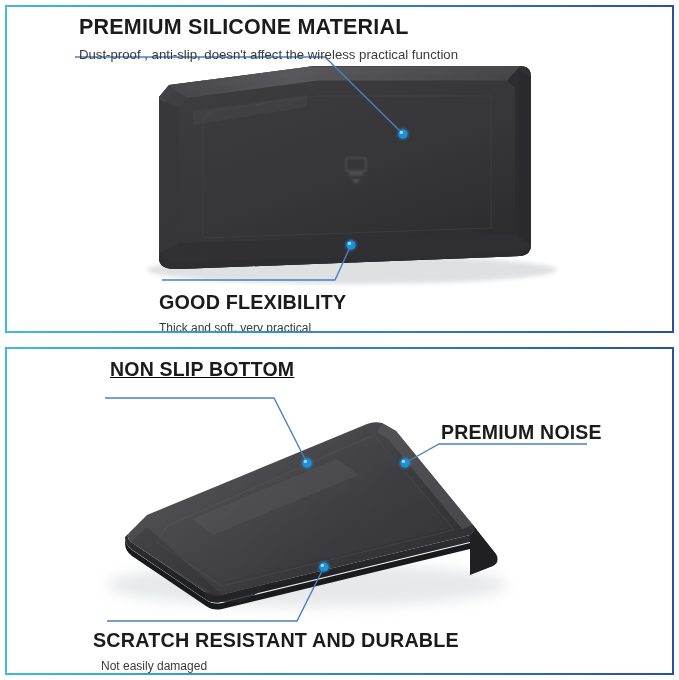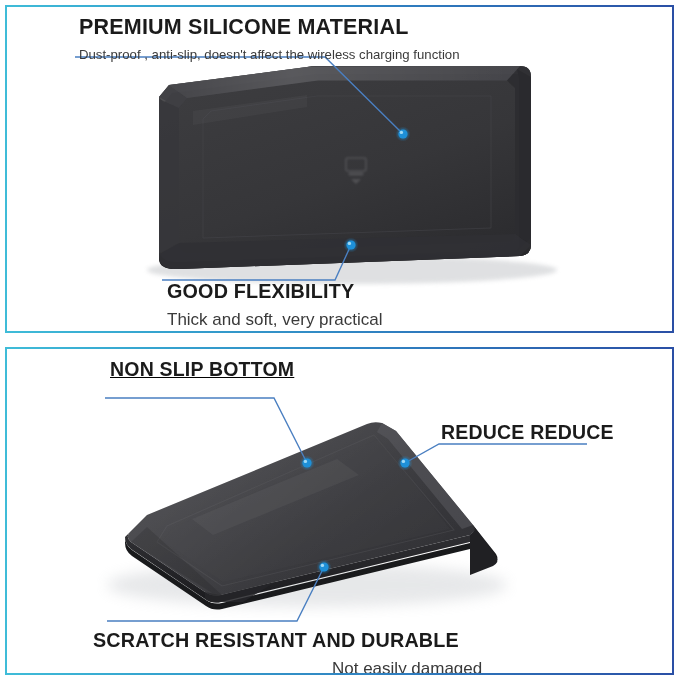--- a/index.html
+++ b/index.html
@@ -37,21 +37,21 @@
     white-space:nowrap;
     line-height:1;
   }
   .txt{position:absolute;}
 
   
   .h-lg{font-size:21.5px;}
   .h-md{font-size:19.5px;}
   .h-cond{font-size:21px;transform:scaleX(.94);transform-origin:left center;}
   .s-md{font-size:13.2px;}
-  .s-sm{font-size:17px;text-align:right;}
+  .s-sm{font-size:12px;}
 
   
   .vec{position:absolute;left:0;top:0;width:100%;height:100%;overflow:visible;pointer-events:none;}
 
   
   .art{position:absolute;}
 </style>
 </head>
 <body>
 
@@ -171,24 +171,24 @@
       <circle cx="394.4" cy="125.4" r="1.7" fill="#b5e6fb" opacity=".85"></circle>
 
       <polyline points="155,273 328,273 344,238" fill="none" stroke="#4a7fc1" stroke-width="1.4"></polyline>
       <circle cx="344" cy="238" r="7.5" fill="url(#dotGlowA)" opacity=".55"></circle>
       <circle cx="344" cy="238" r="4.6" fill="#1e90d8"></circle>
       <circle cx="342.4" cy="236.4" r="1.7" fill="#b5e6fb" opacity=".85"></circle>
     </svg>
 
     <div class="txt" style="left:72px;top:10px;">
       <div class="heading h-lg">PREMIUM SILICONE MATERIAL</div>
-      <div class="subheading s-md" style="margin-top:9px;">Dust-proof , anti-slip, doesn't affect the wireless charging function</div>
-    </div>
-
-    <div class="txt" style="left:152px;top:273px;margin-left:8px;">
+      <div class="subheading s-md" style="margin-top:9px;">Dust-proof , anti-slip, doesn't affect the wireless practical function</div>
+    </div>
+
+    <div class="txt" style="left:152px;top:284px;">
       <div class="heading h-cond">GOOD FLEXIBILITY</div>
       <div class="subheading s-sm" style="margin-top:10px;">Thick and soft, very practical</div>
     </div>
 
    </div>
   </div>
 
   <div class="panel" id="panel-bottom">
    <div class="panel-inner">
 
@@ -285,21 +285,21 @@
       <circle cx="317" cy="218" r="7.5" fill="url(#dotGlowB)" opacity=".55"></circle>
       <circle cx="317" cy="218" r="4.6" fill="#1e90d8"></circle>
       <circle cx="315.4" cy="216.4" r="1.7" fill="#b5e6fb" opacity=".85"></circle>
     </svg>
 
     <div class="txt" style="left:103px;top:11px;text-decoration:underline;">
       <div class="heading h-md">NON SLIP BOTTOM</div>
     </div>
 
     <div class="txt" style="left:434px;top:74px;">
-      <div class="heading h-md">REDUCE REDUCE</div>
+      <div class="heading h-md">PREMIUM NOISE</div>
     </div>
 
     <div class="txt" style="left:86px;top:280px;">
       <div class="heading h-cond">SCRATCH RESISTANT AND DURABLE</div>
       <div class="subheading s-sm" style="margin-top:10px;margin-left:8px;">Not easily damaged</div>
     </div>
 
    </div>
   </div>
 

